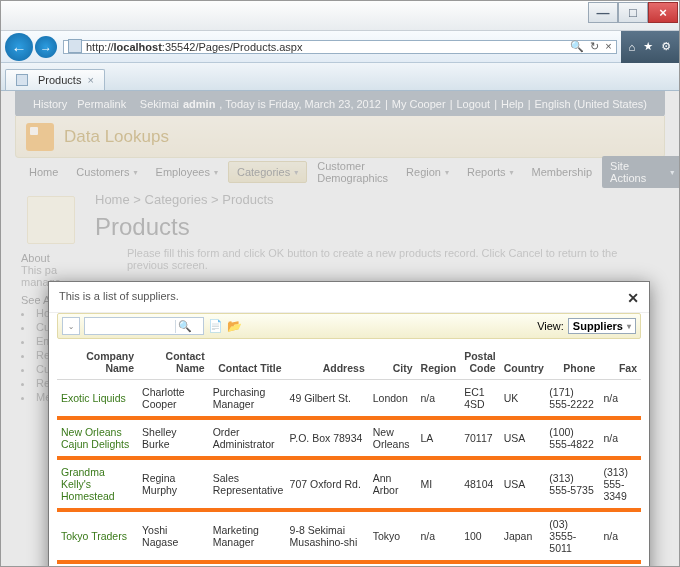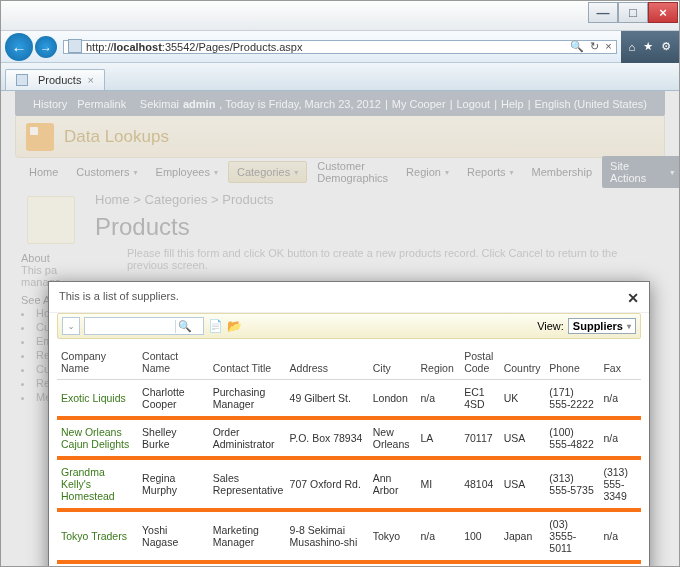--- a/index.html
+++ b/index.html
@@ -46,21 +46,21 @@
 .mtitle{color:#555;font-size:11px;}
 .mclose{font-size:14px;font-weight:bold;color:#333;cursor:pointer;}
 .mtoolbar{height:26px;background:linear-gradient(#fefef2,#f3efcf);border:1px solid #e2daa8;margin:0 8px;display:flex;align-items:center;padding:0 4px;gap:4px;border-radius:2px;}
 .srch{height:18px;border:1px solid #b9cadb;background:#fff;flex:0 0 120px;display:flex;align-items:center;}
 .srch input{border:none;width:90px;font-size:11px;padding:0 3px;outline:none;}
 .srchbtn{width:20px;text-align:center;color:#466;border-left:1px solid #cfd9e2;}
 .dd{width:18px;height:18px;border:1px solid #b9cadb;background:#fff;display:flex;align-items:center;justify-content:center;}
 .mtoolbar .spacer{flex:1;}
 .viewsel{border:1px solid #97a8b9;background:#fff;padding:1px 4px;font-weight:bold;display:flex;gap:4px;align-items:center;}
 .grid{margin:6px 8px 0;border-collapse:collapse;width:calc(100% - 16px);font-size:10.5px;color:#333;table-layout:fixed;}
-.grid th{border-bottom:1px solid #d8d8d8;text-align:left;padding:5px 4px;color:#444;font-weight:normal;vertical-align:bottom;}
+.grid th{border-bottom:1px solid #d8d8d8;text-align:right;padding:5px 4px;color:#444;font-weight:bold;vertical-align:bottom;}
 .grid td{border-bottom:4px solid #f97316;padding:6px 4px;vertical-align:middle;}
 .grid td.cn{color:#3a7a1a;}
 .mtoolbar .ico{font-size:12px;color:#557;}
 </style>
 </head>
 <body>
 
 <div class="titlebar">
   <div class="tb-btn tb-min">—</div>
   <div class="tb-btn tb-max">□</div>

